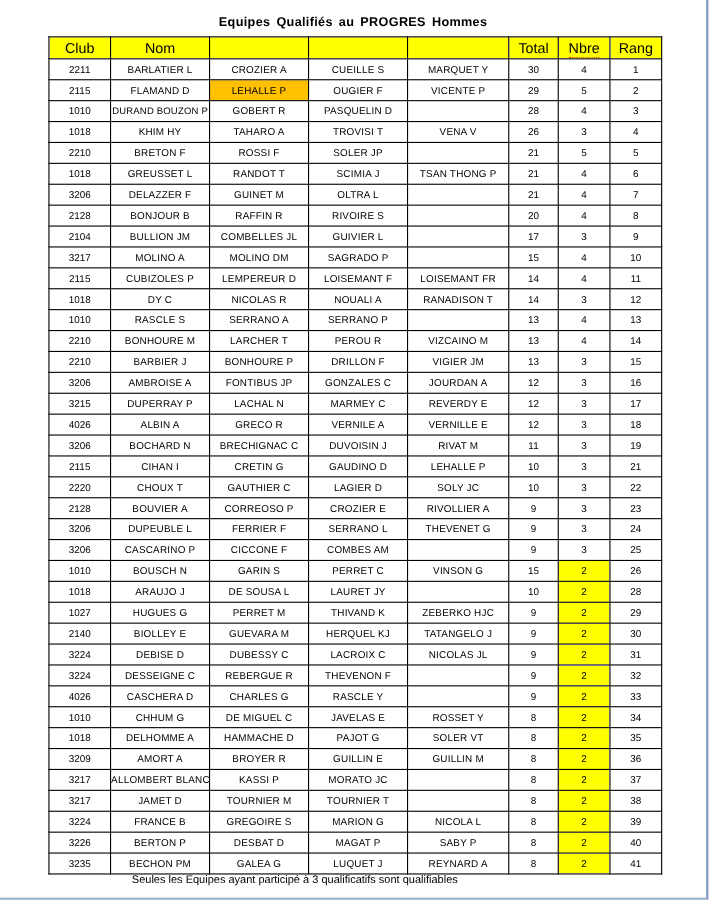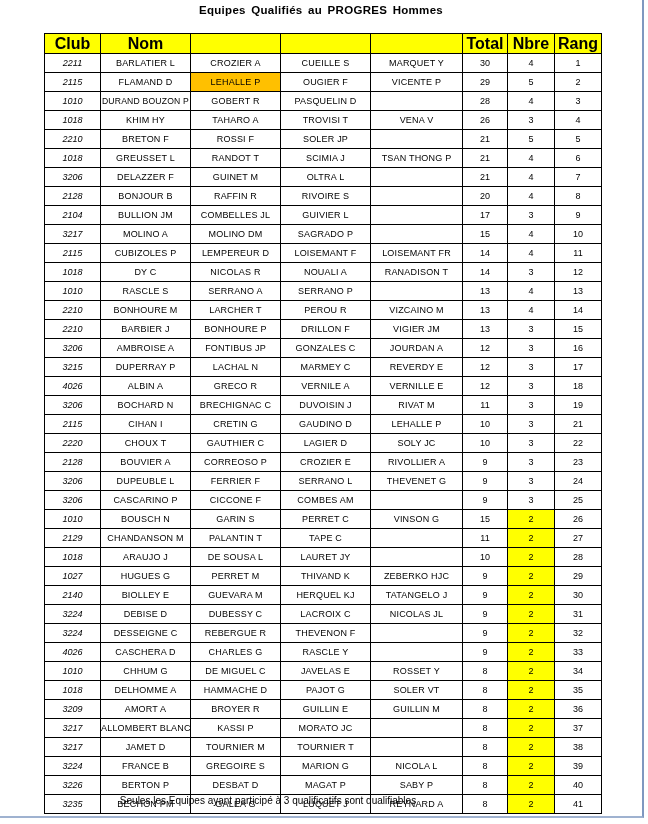--- a/index.html
+++ b/index.html
@@ -25,21 +25,21 @@
     border-right: 2px solid #7f98c0;
     border-bottom: 2px solid #9fb2d0;
     box-sizing: border-box;
   }
   #doc-title {
     text-align: center;
     font-size: 11.5px;
     font-weight: bold;
     color: #000000;
     letter-spacing: 0.3px;
-    margin: 0;
+    margin: 11px;
     padding-top: 4px;
     word-spacing: 2px;
   }
   #table-wrap {
     position: absolute;
     left: 44px;
     top: 33px;
     width: 557px;
   }
   table.sheet {
@@ -56,39 +56,39 @@
     vertical-align: middle;
     padding: 0;
     height: 18px;
     line-height: 10px;
     overflow: hidden;
     white-space: nowrap;
     font-weight: normal;
   }
   table.sheet thead th {
     background: #ffff00;
-    font-weight: bold;
-    font-size: 16px;
+    font-weight: normal;
+    font-size: 13px;
     height: 19px;
   }
   th.hdr-nbre span.sp {
     border-bottom: 1px dotted #d02020;
     padding-bottom: 1px;
   }
   
   col.c-club   { width: 56px; }
   col.c-j1     { width: 90px; }
   col.c-j2     { width: 90px; }
   col.c-j3     { width: 90px; }
   col.c-j4     { width: 92px; }
   col.c-total  { width: 45px; }
   col.c-nbre   { width: 47px; }
   col.c-rang   { width: 47px; }
 
-  td.club  { font-weight: bold; font-size: 10px; font-style: italic; }
+  td.club  { font-weight: bold; font-size: 10px; }
   td.num   { font-weight: bold; font-size: 10px; }
   td.name  { font-size: 9px; letter-spacing: 0.2px; }
   td.name.wrap { white-space: normal; line-height: 9px; font-size: 8.6px; }
   td.hl-orange { background: #ffc000; }
   td.hl-yellow { background: #ffff00; font-weight: bold; }
   #footer-note {
     position: absolute;
     left: 0;
     top: 795px;
     width: 536px;
@@ -373,30 +373,20 @@
             <td class="club">1010</td>
             <td class="name">BOUSCH  N</td>
             <td class="name">GARIN  S</td>
             <td class="name">PERRET  C</td>
             <td class="name">VINSON  G</td>
             <td class="num">15</td>
             <td class="num hl-yellow">2</td>
             <td class="num">26</td>
           </tr>
           <tr>
-            <td class="club">2129</td>
-            <td class="name">CHANDANSON  M</td>
-            <td class="name">PALANTIN  T</td>
-            <td class="name">TAPE  C</td>
-            <td class="name"></td>
-            <td class="num">11</td>
-            <td class="num hl-yellow">2</td>
-            <td class="num">27</td>
-          </tr>
-          <tr>
             <td class="club">1018</td>
             <td class="name">ARAUJO  J</td>
             <td class="name">DE SOUSA  L</td>
             <td class="name">LAURET  JY</td>
             <td class="name"></td>
             <td class="num">10</td>
             <td class="num hl-yellow">2</td>
             <td class="num">28</td>
           </tr>
           <tr>

